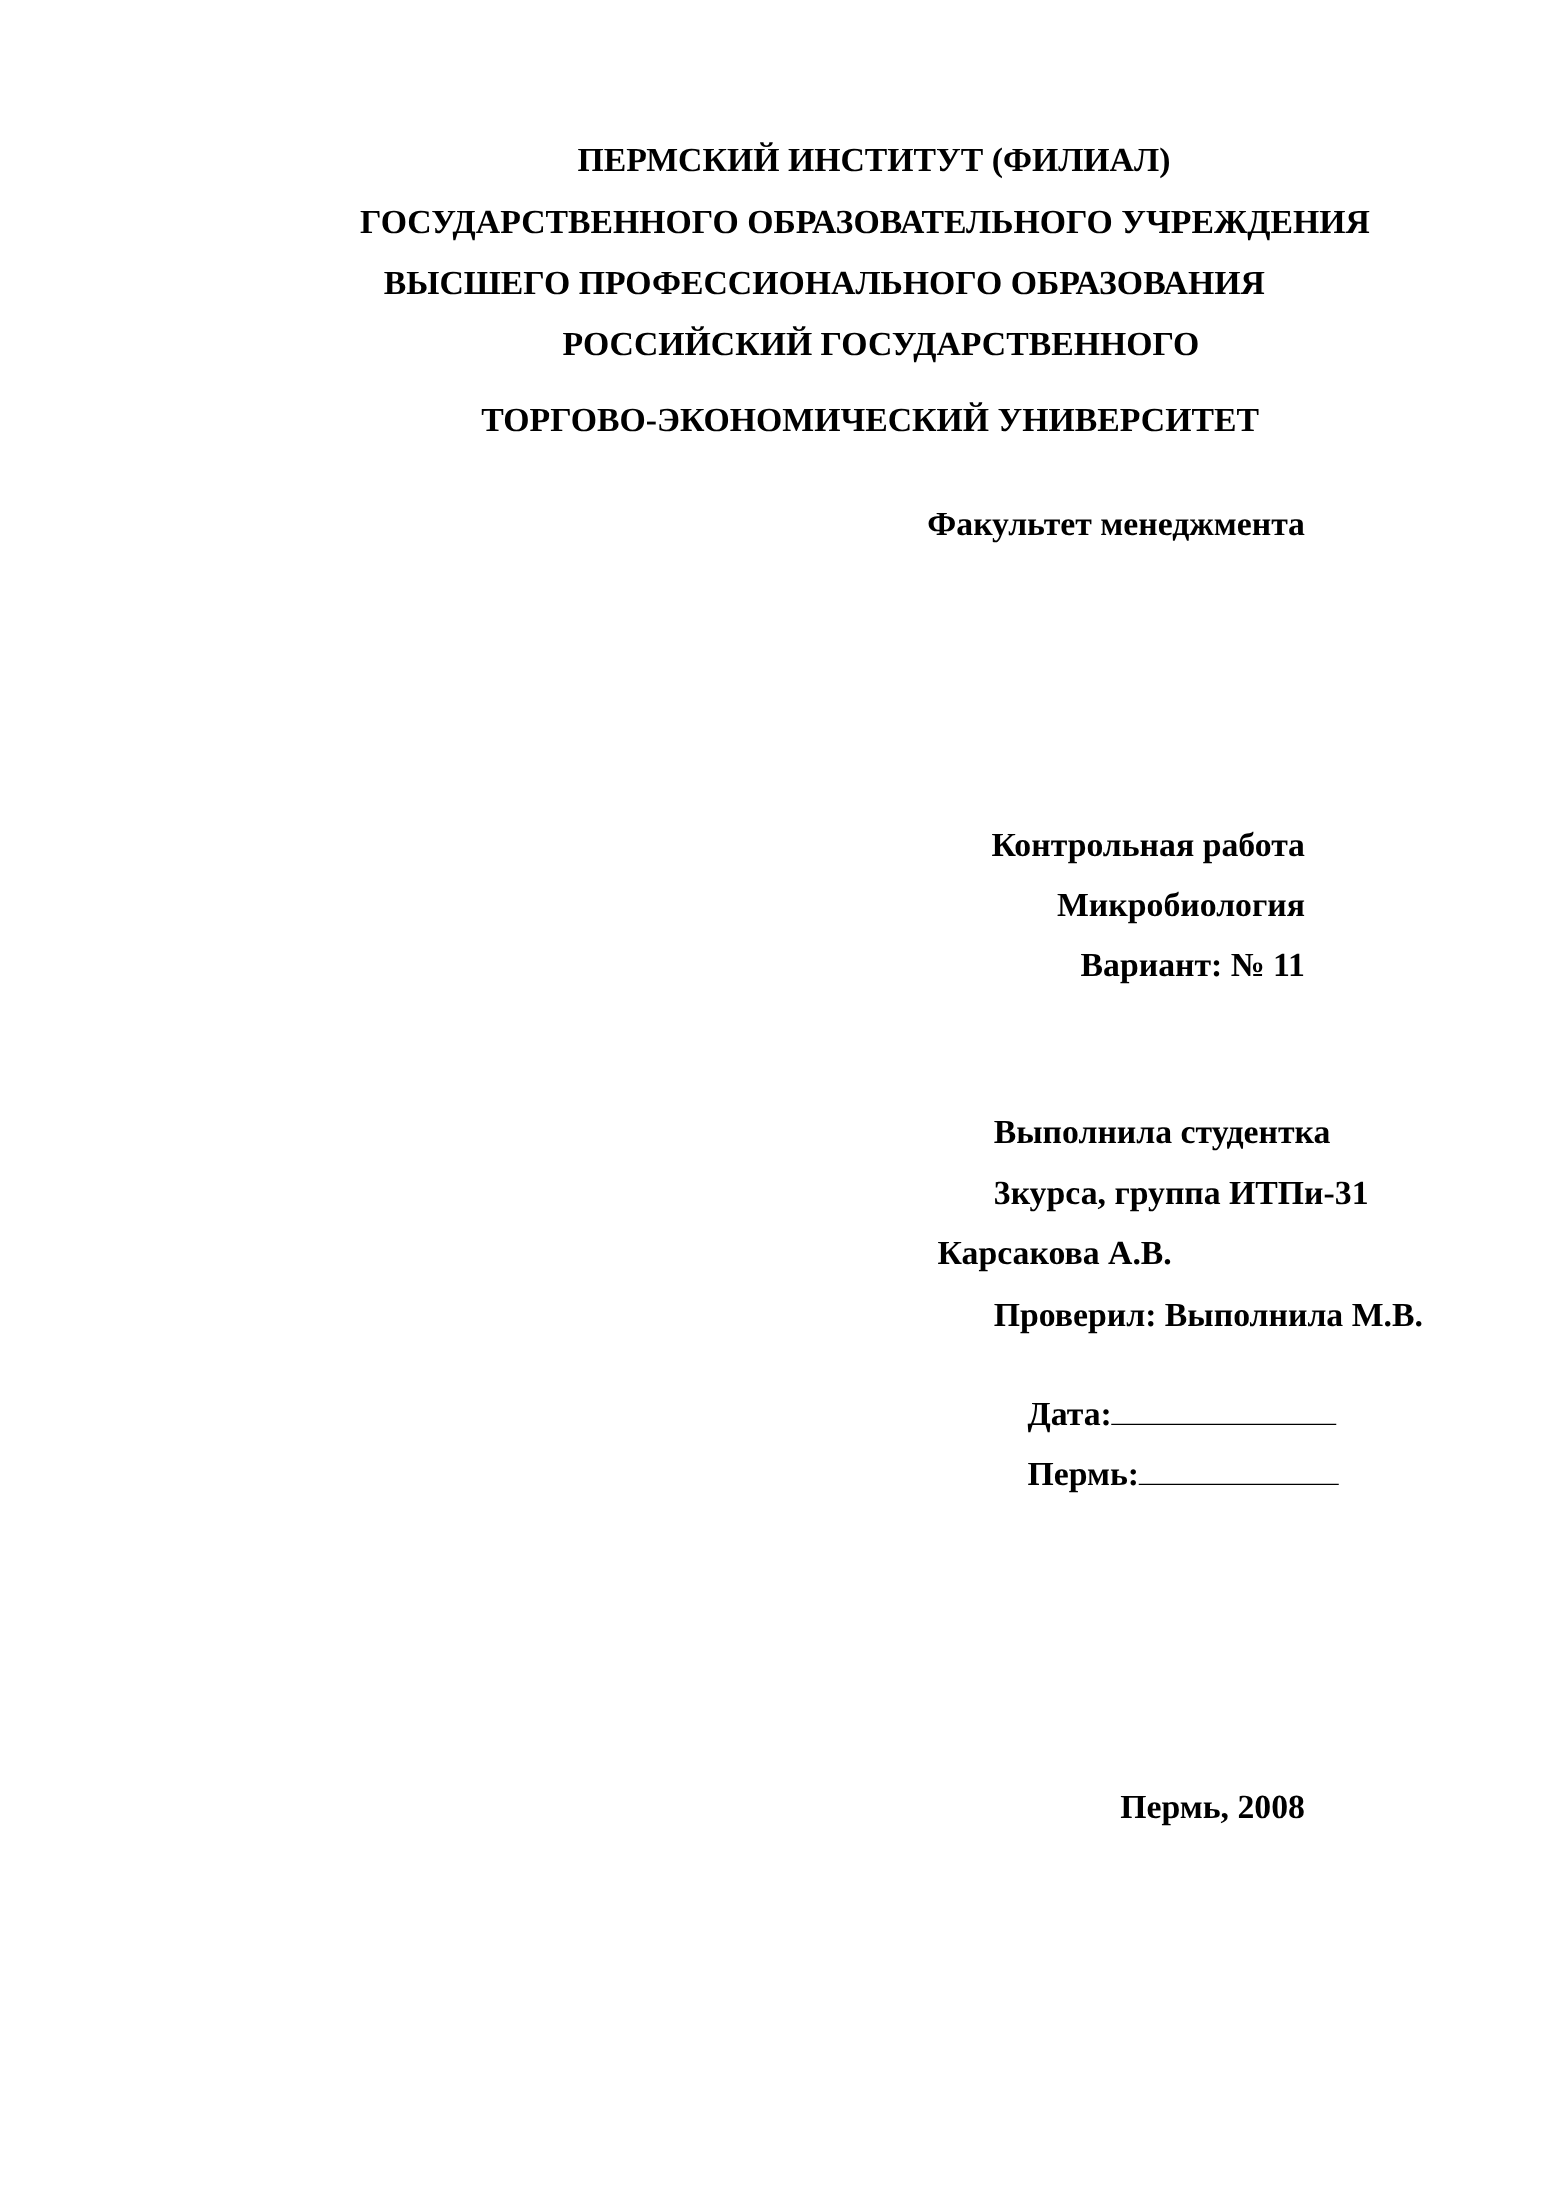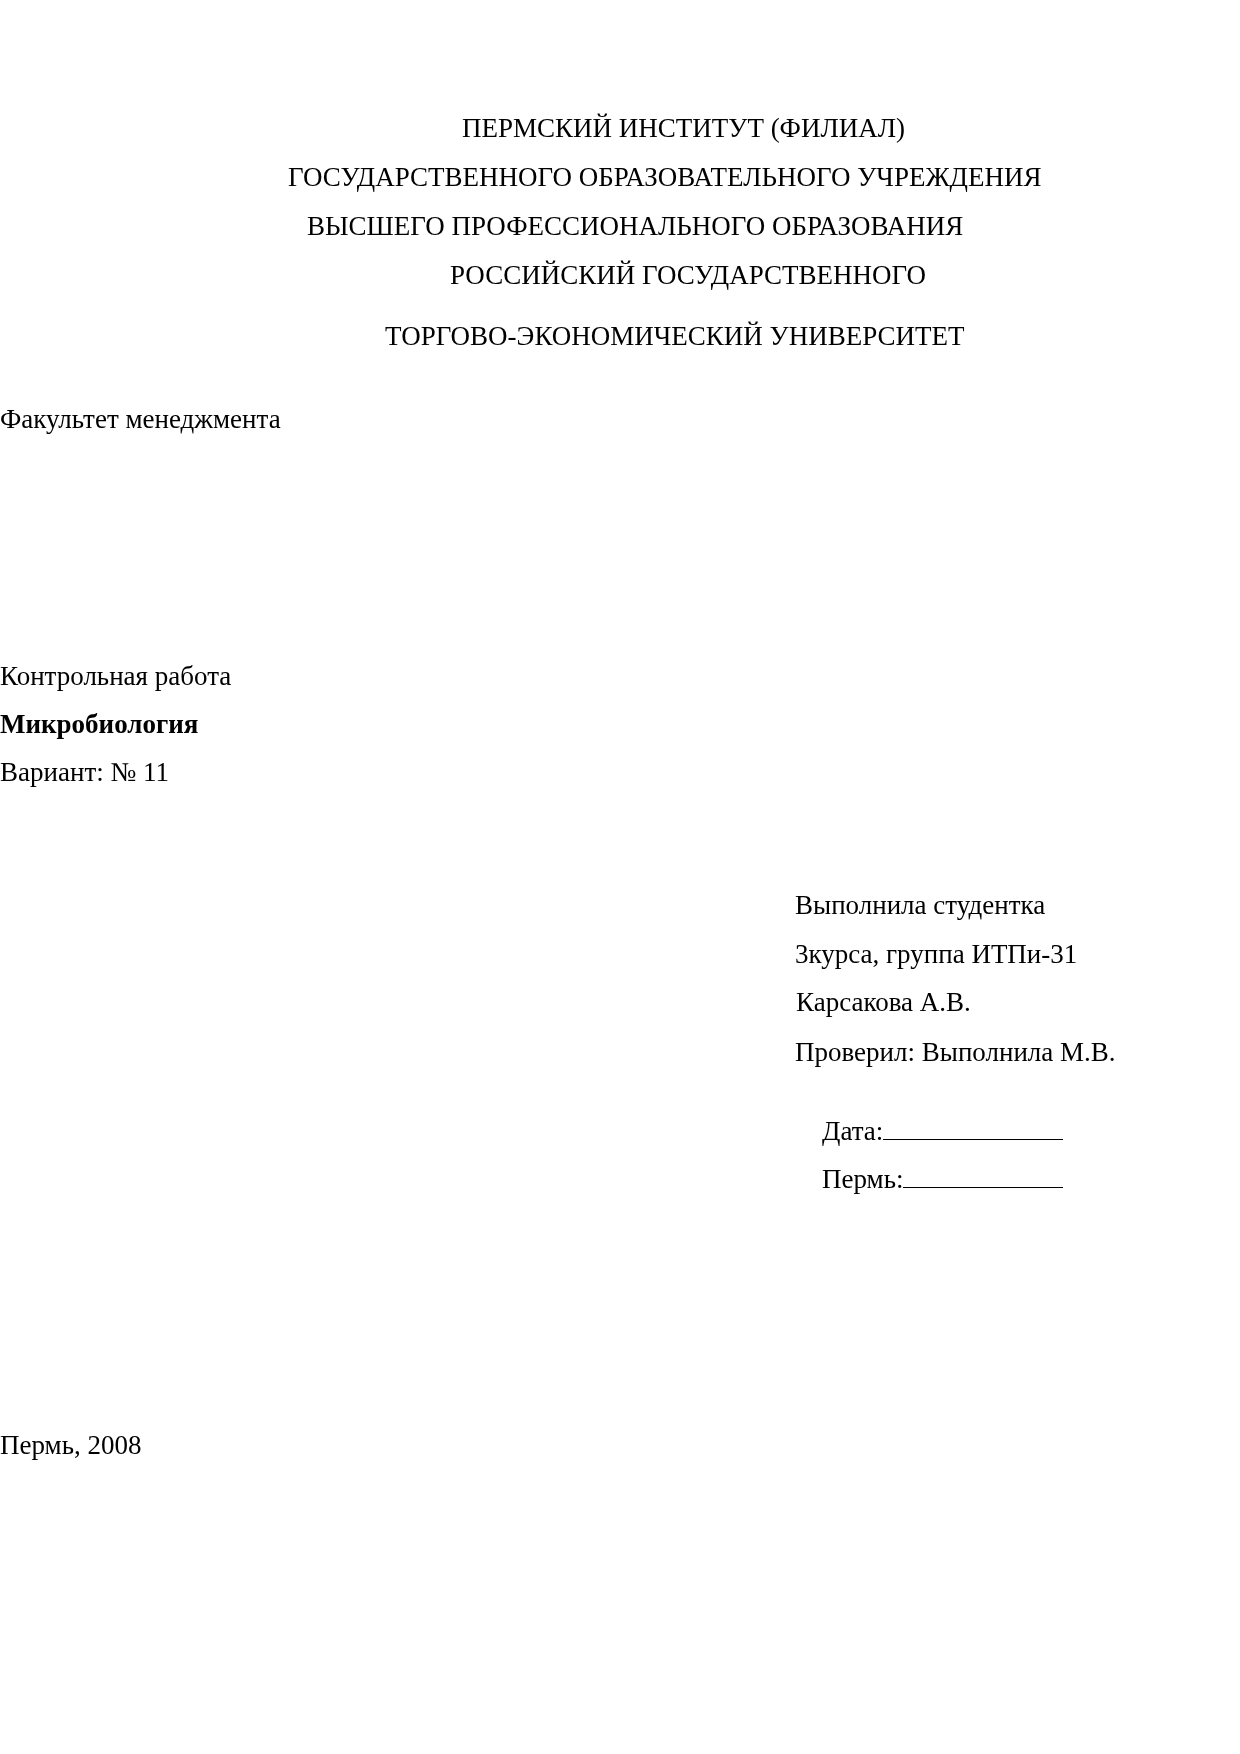--- a/index.html
+++ b/index.html
@@ -13,25 +13,26 @@
       position: relative;
       overflow: hidden;
       font-family: "Liberation Serif", "DejaVu Serif", serif;
       color: #000000;
     }
     .line {
       position: absolute;
       white-space: pre;
       font-size: 27px;
       line-height: 32px;
+      font-weight: bold;
     }
     .center {
       left: 0;
       width: 1044px;
-      text-align: left;
+      text-align: right;
     }
     .bold { font-weight: bold; }
     .blank {
       display: inline-block;
       border-bottom: 1.5px solid #000;
       height: 22px;
       vertical-align: baseline;
     }
   </style>
 </head>
@@ -49,21 +50,21 @@
 
 <div>
   <div class="line center" style="top:660px;">Контрольная работа</div>
   <div class="line center bold" style="top:708px;">Микробиология</div>
   <div class="line center" style="top:756px;">Вариант: № 11</div>
 </div>
 
 <div>
   <div class="line" style="left:795px; top:889px;">Выполнила студентка</div>
   <div class="line" style="left:795px; top:938px;">3курса, группа ИТПи-31</div>
-  <div class="line" style="left:796px; top:986px;">Карсакова А.В.</div>
+  <div class="line" style="left:750px; top:986px;">Карсакова А.В.</div>
   <div class="line" style="left:795px; top:1036px;">Проверил: Выполнила М.В.</div>
   <div class="line" style="left:795px; top:1083px;">
     <span>Дата:</span><span class="blank" style="width:180px;"></span>
   </div>
   <div class="line" style="left:795px; top:1131px;">
     <span>Пермь:</span><span class="blank" style="width:160px;"></span>
   </div>
 </div>
 
 <div class="line center" style="top:1429px;">Пермь, 2008</div>

